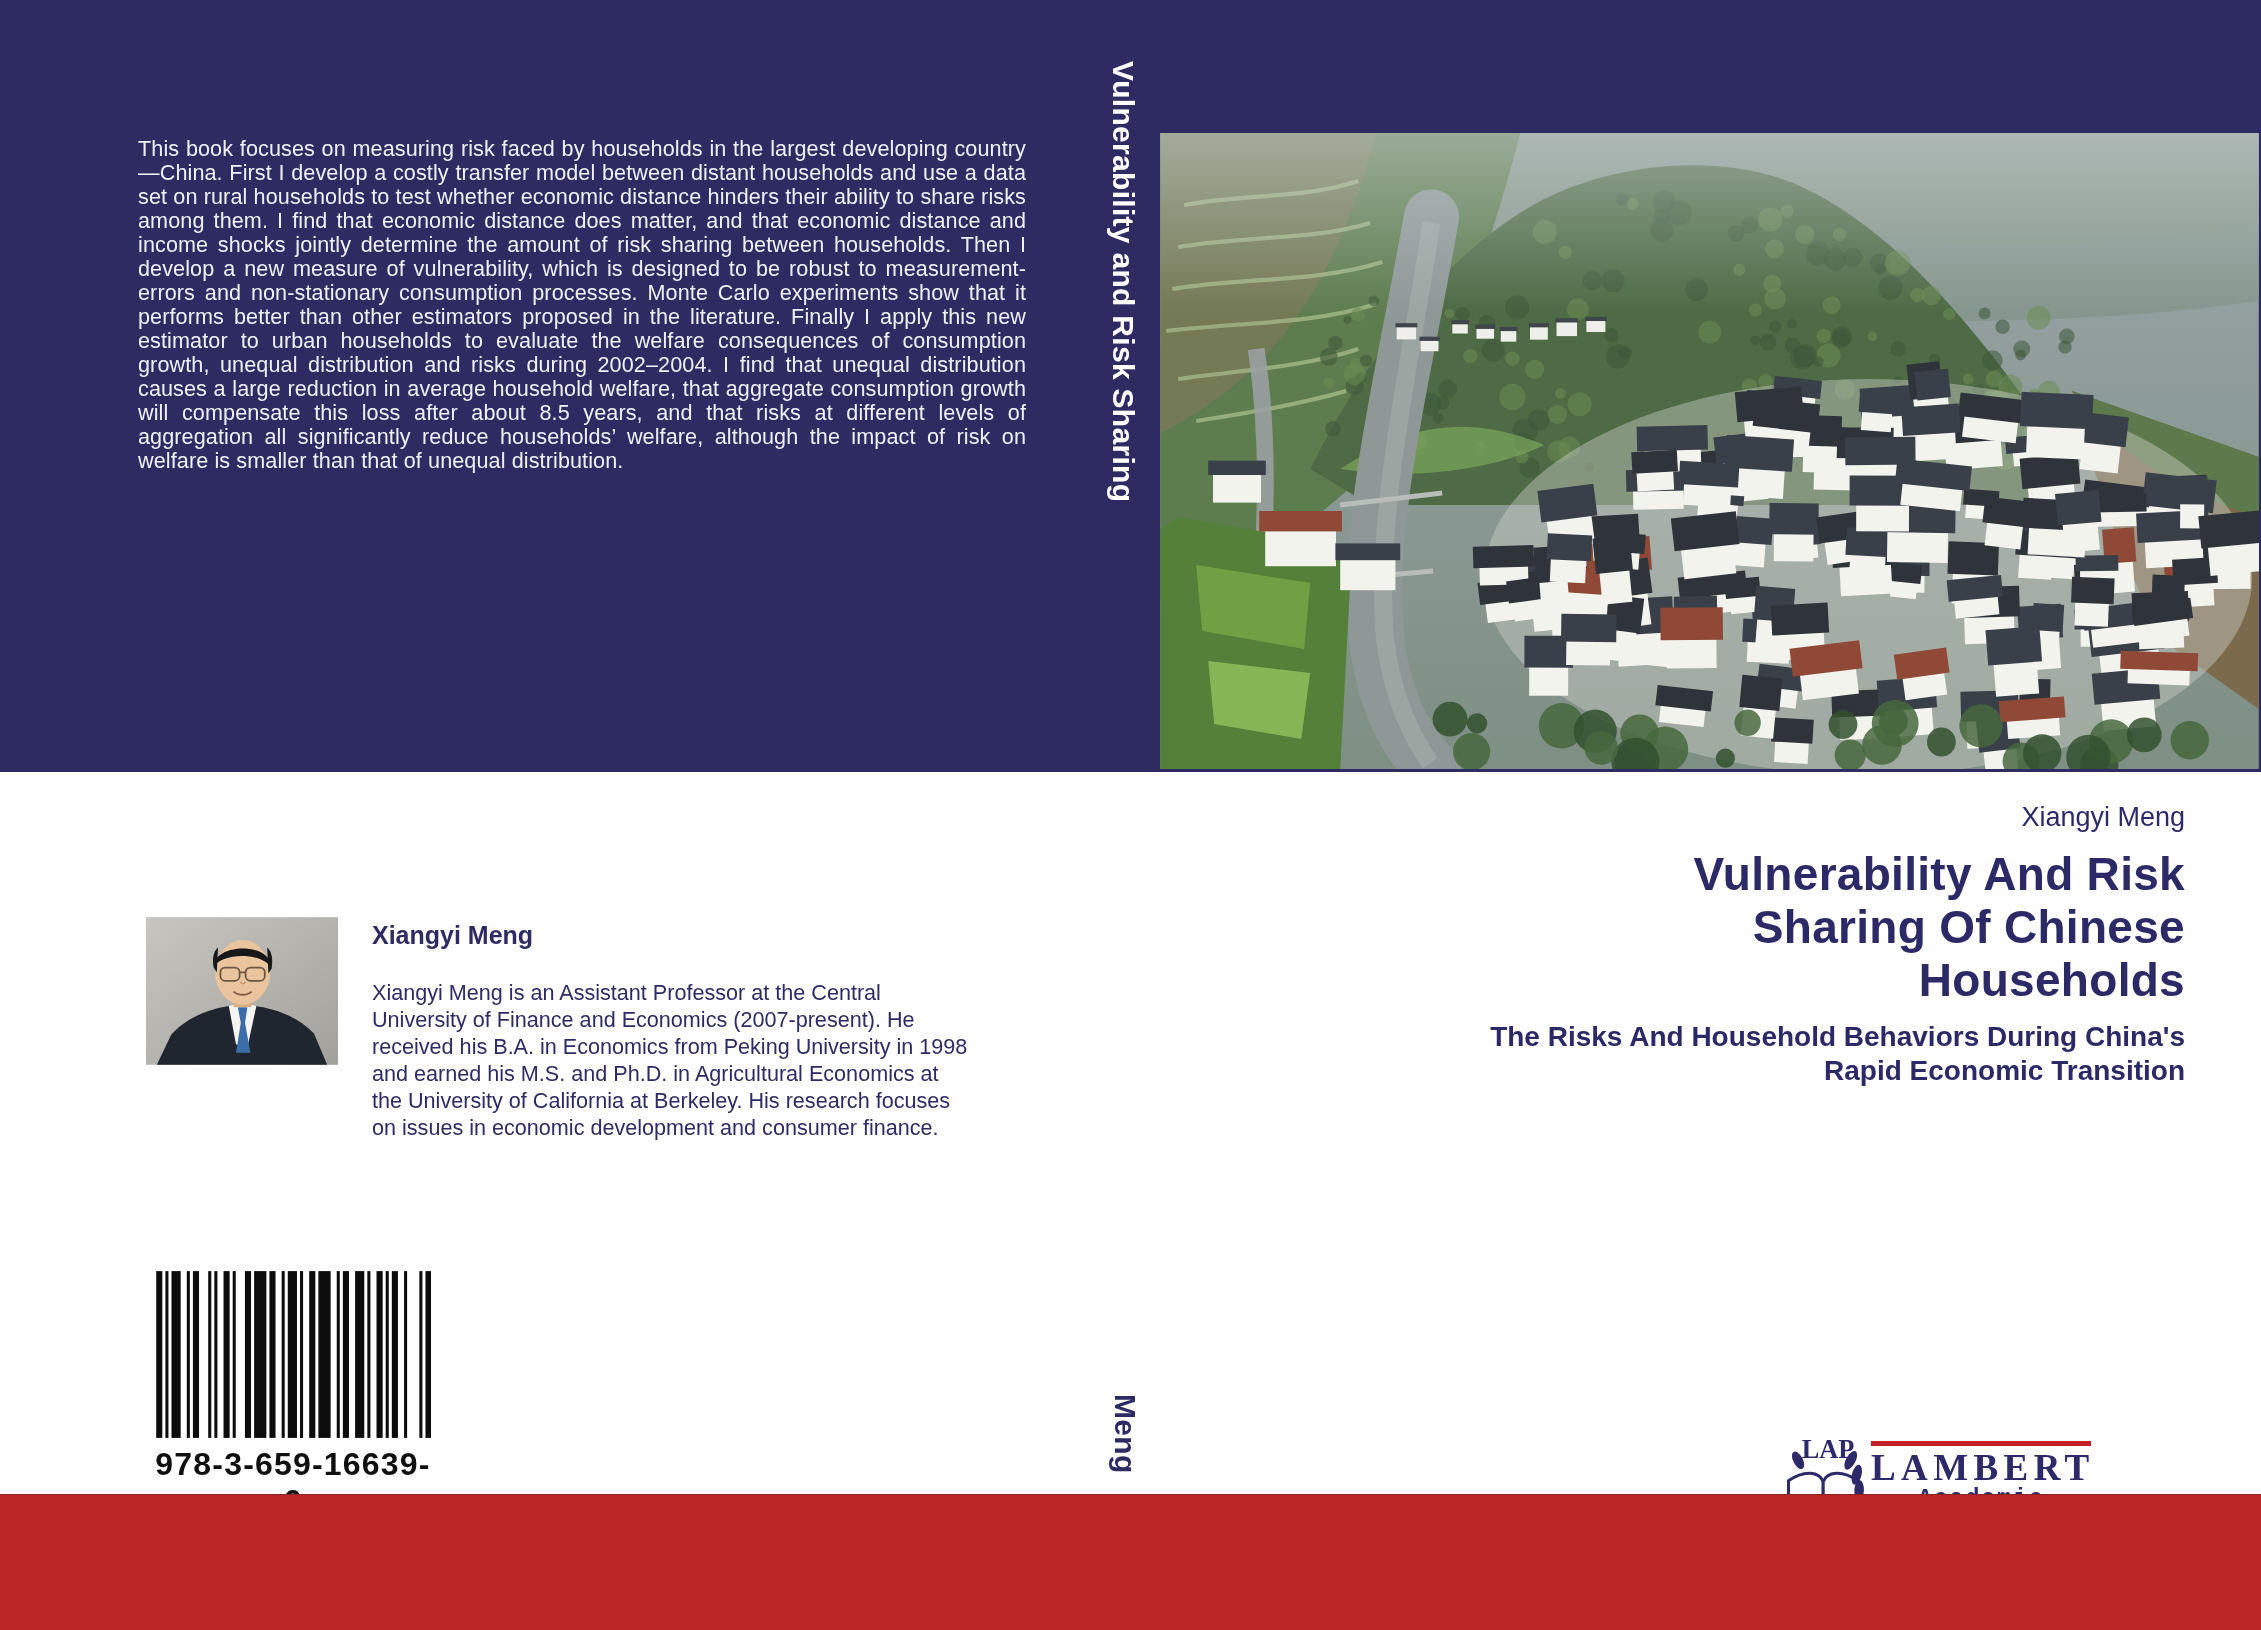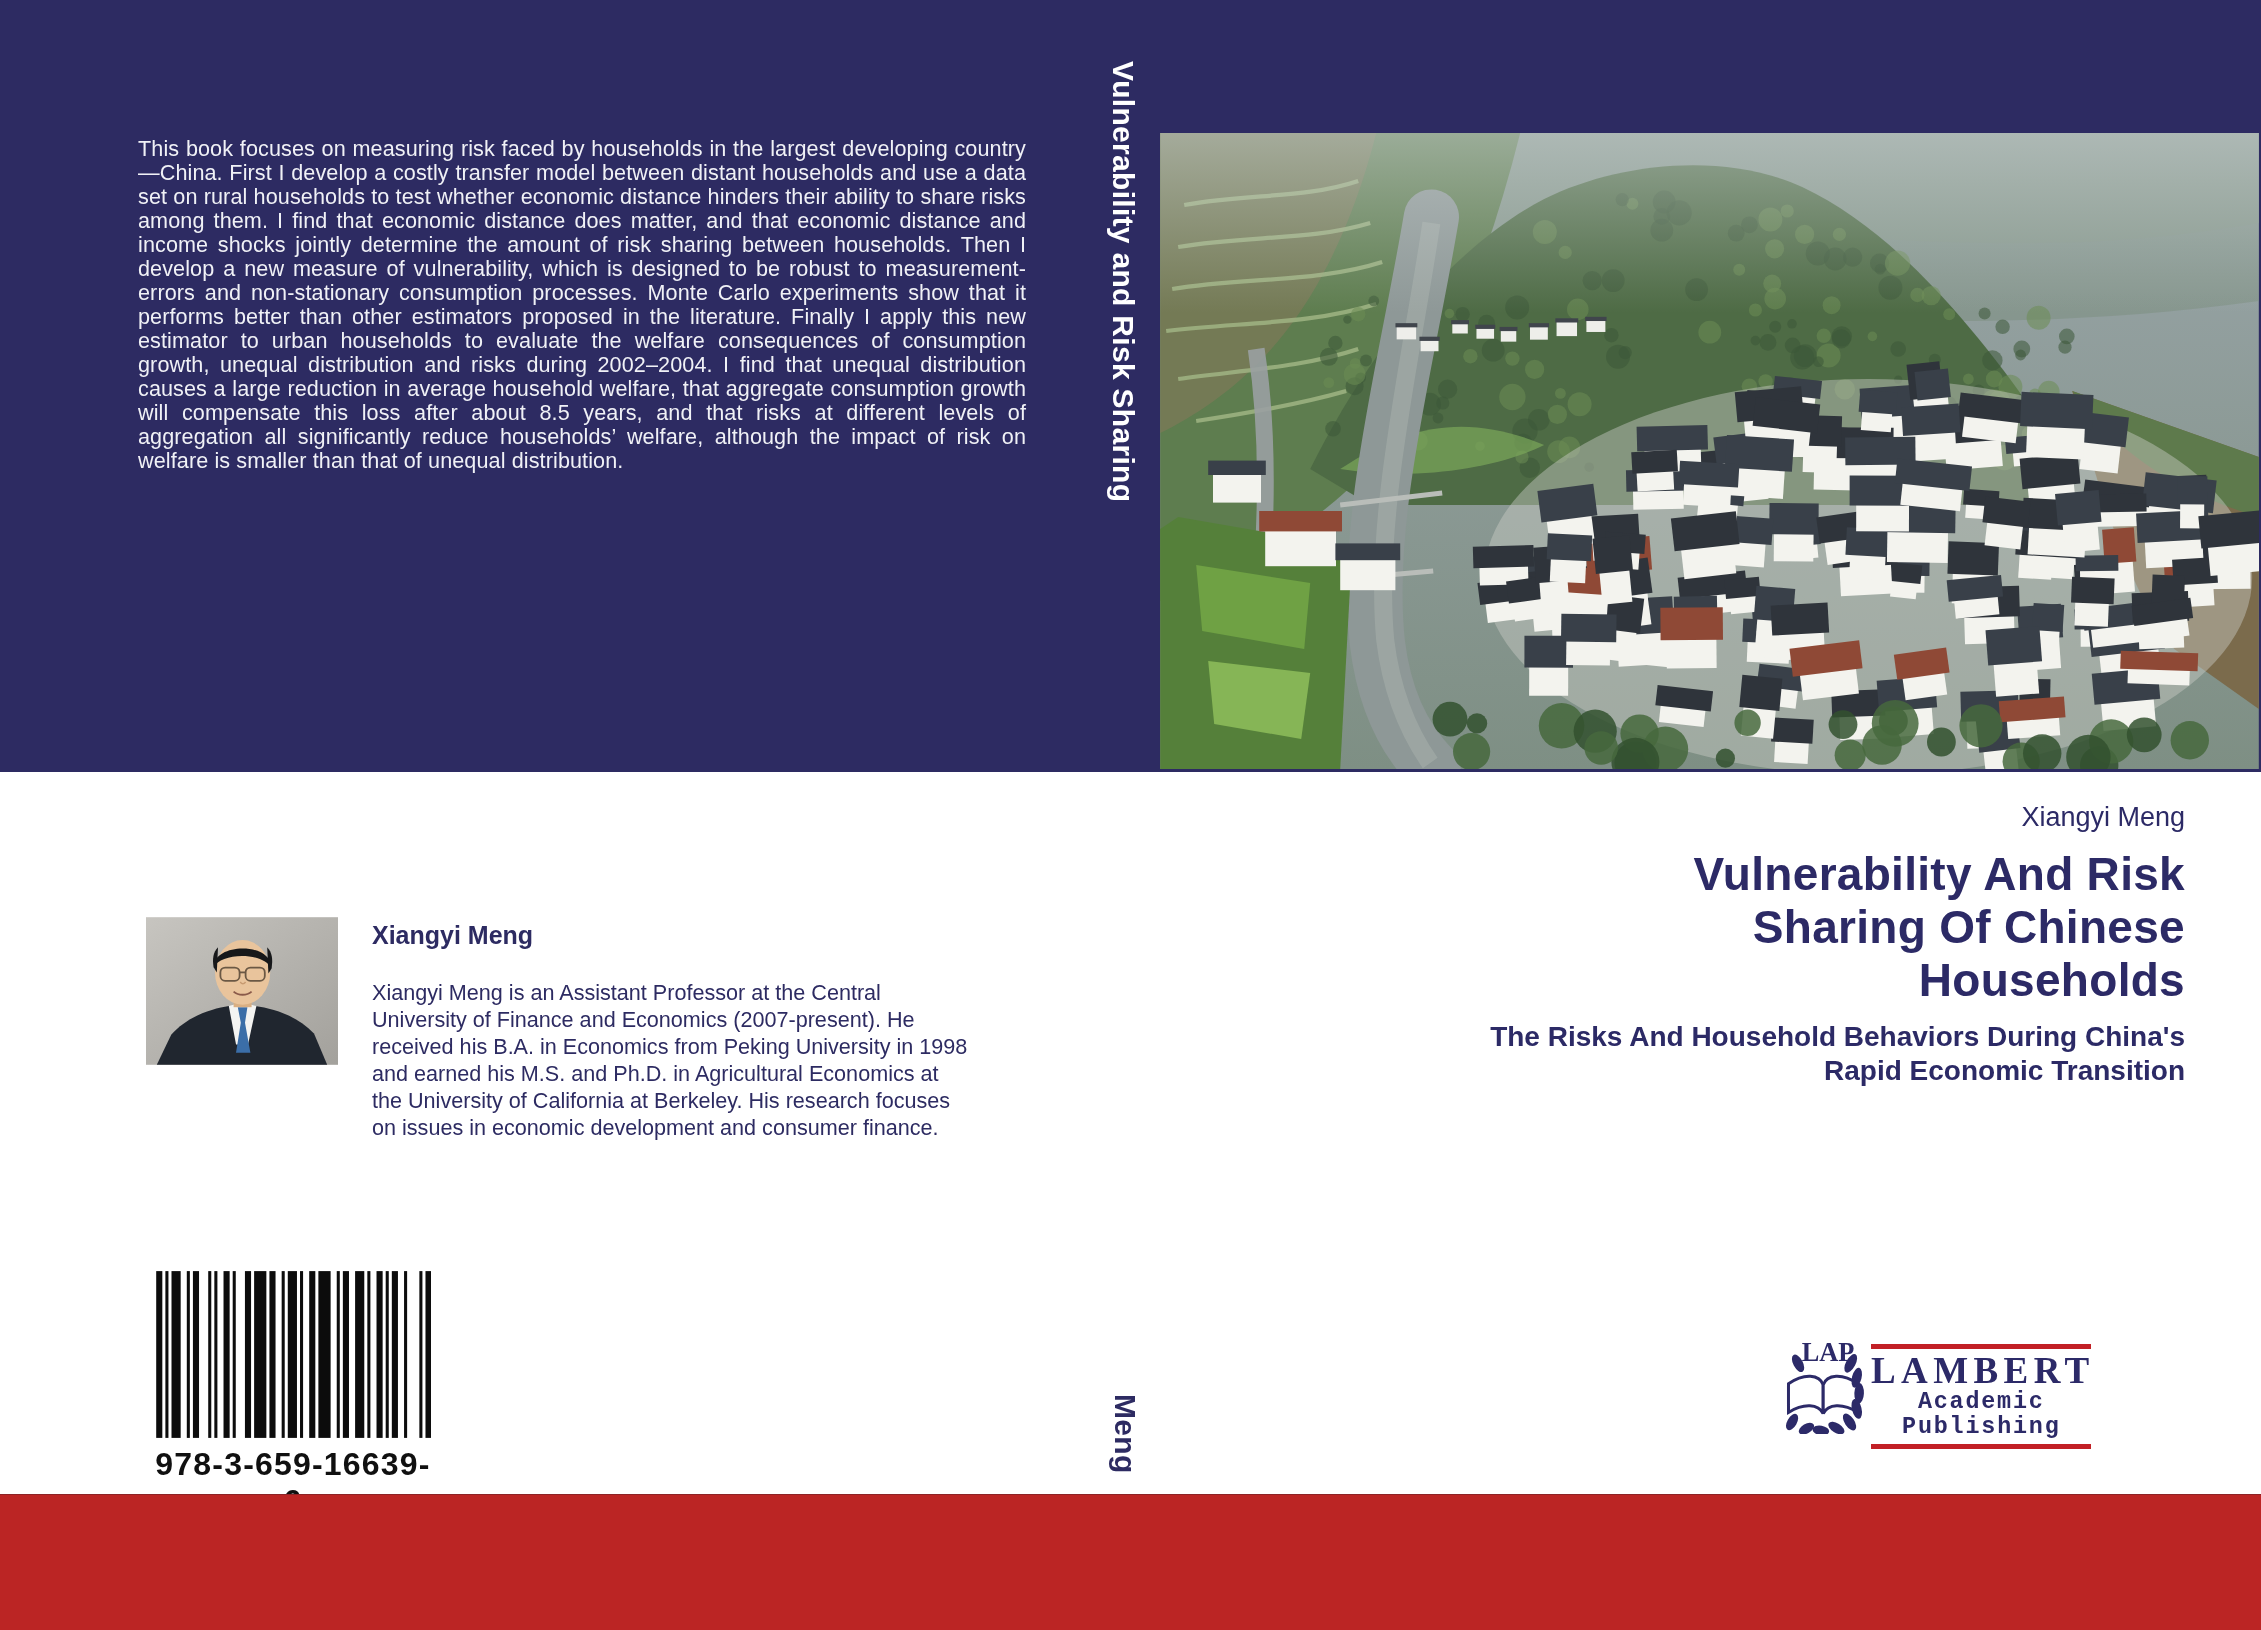--- a/index.html
+++ b/index.html
@@ -22,21 +22,21 @@
   .author-bio{position:absolute;left:372px;top:963px;width:600px;
               font-size:21.6px;line-height:27px;color:#2d2b62;margin-top:16px;}
   .front-text{position:absolute;right:76px;text-align:right;color:#2c2a66;}
   .front-author{top:802px;font-size:27px;font-weight:500;}
   .front-title{top:848px;font-size:46px;line-height:53px;font-weight:bold;letter-spacing:0.3px;}
   .front-subtitle{top:1020px;font-size:28px;line-height:34px;font-weight:bold;}
   
   .barcode-wrap{position:absolute;left:155px;top:1271px;width:276px;}
   .isbn{margin-top:6px;text-align:center;font-size:32px;font-weight:bold;color:#101010;letter-spacing:1.2px;}
   
-  .publisher{position:absolute;left:1780px;top:1333px;width:312px;height:102px;}
+  .publisher{position:absolute;left:1780px;top:1430px;width:312px;height:102px;}
   .emblem{position:absolute;left:0;top:3.6px;}
   .pub-text{position:absolute;left:91px;top:10.8px;width:220px;}
   .pub-rule{height:5.4px;background:#c22026;}
   .pub-name{font-family:"Liberation Serif","DejaVu Serif",serif;font-weight:bold;
             font-size:37px;line-height:38px;letter-spacing:5.4px;color:#2c2a68;margin:3px 0 0 0;text-align:right;}
   .pub-tagline{font-family:Liberation Mono, monospace;font-weight:600;
                font-size:23.4px;line-height:25px;letter-spacing:1.8px;color:#2c2a68;margin:0 0 3.6px 0.6px;text-align:center;}
   
   .red-bar{position:absolute;left:0;top:1494px;width:2261px;height:137px;
            background:#bb2524;border-top:1.8px solid #8d2326;}

